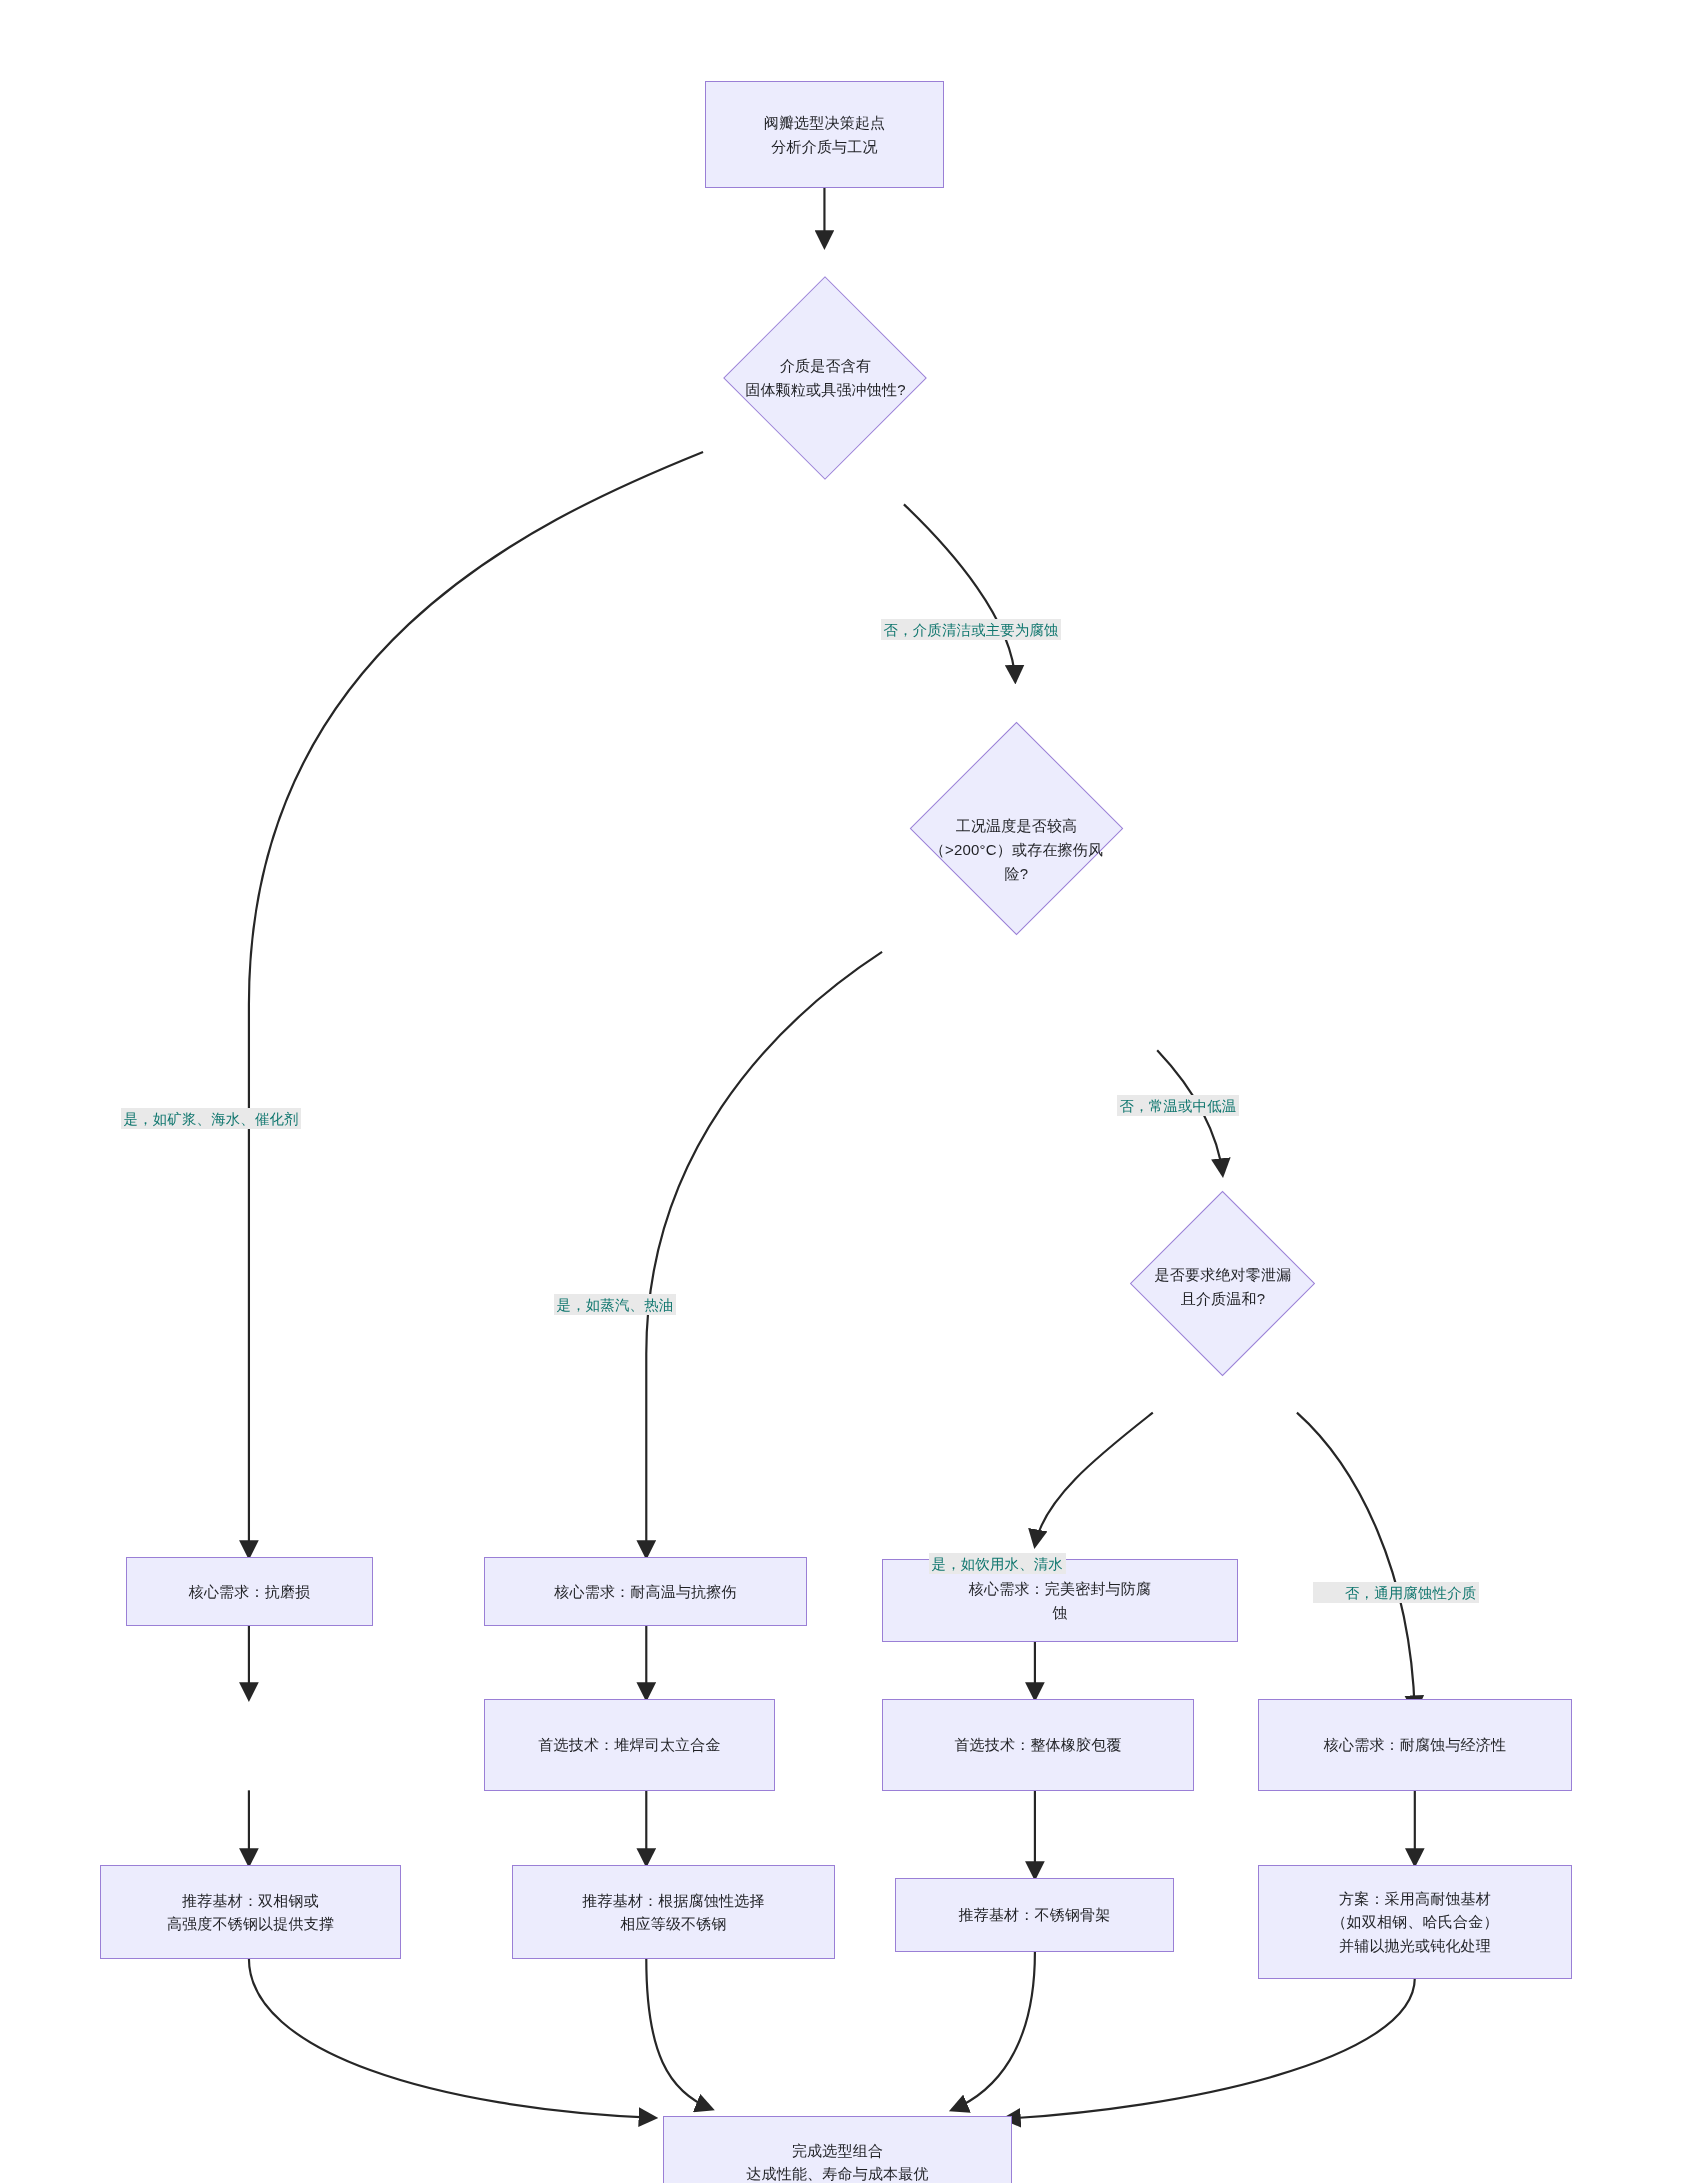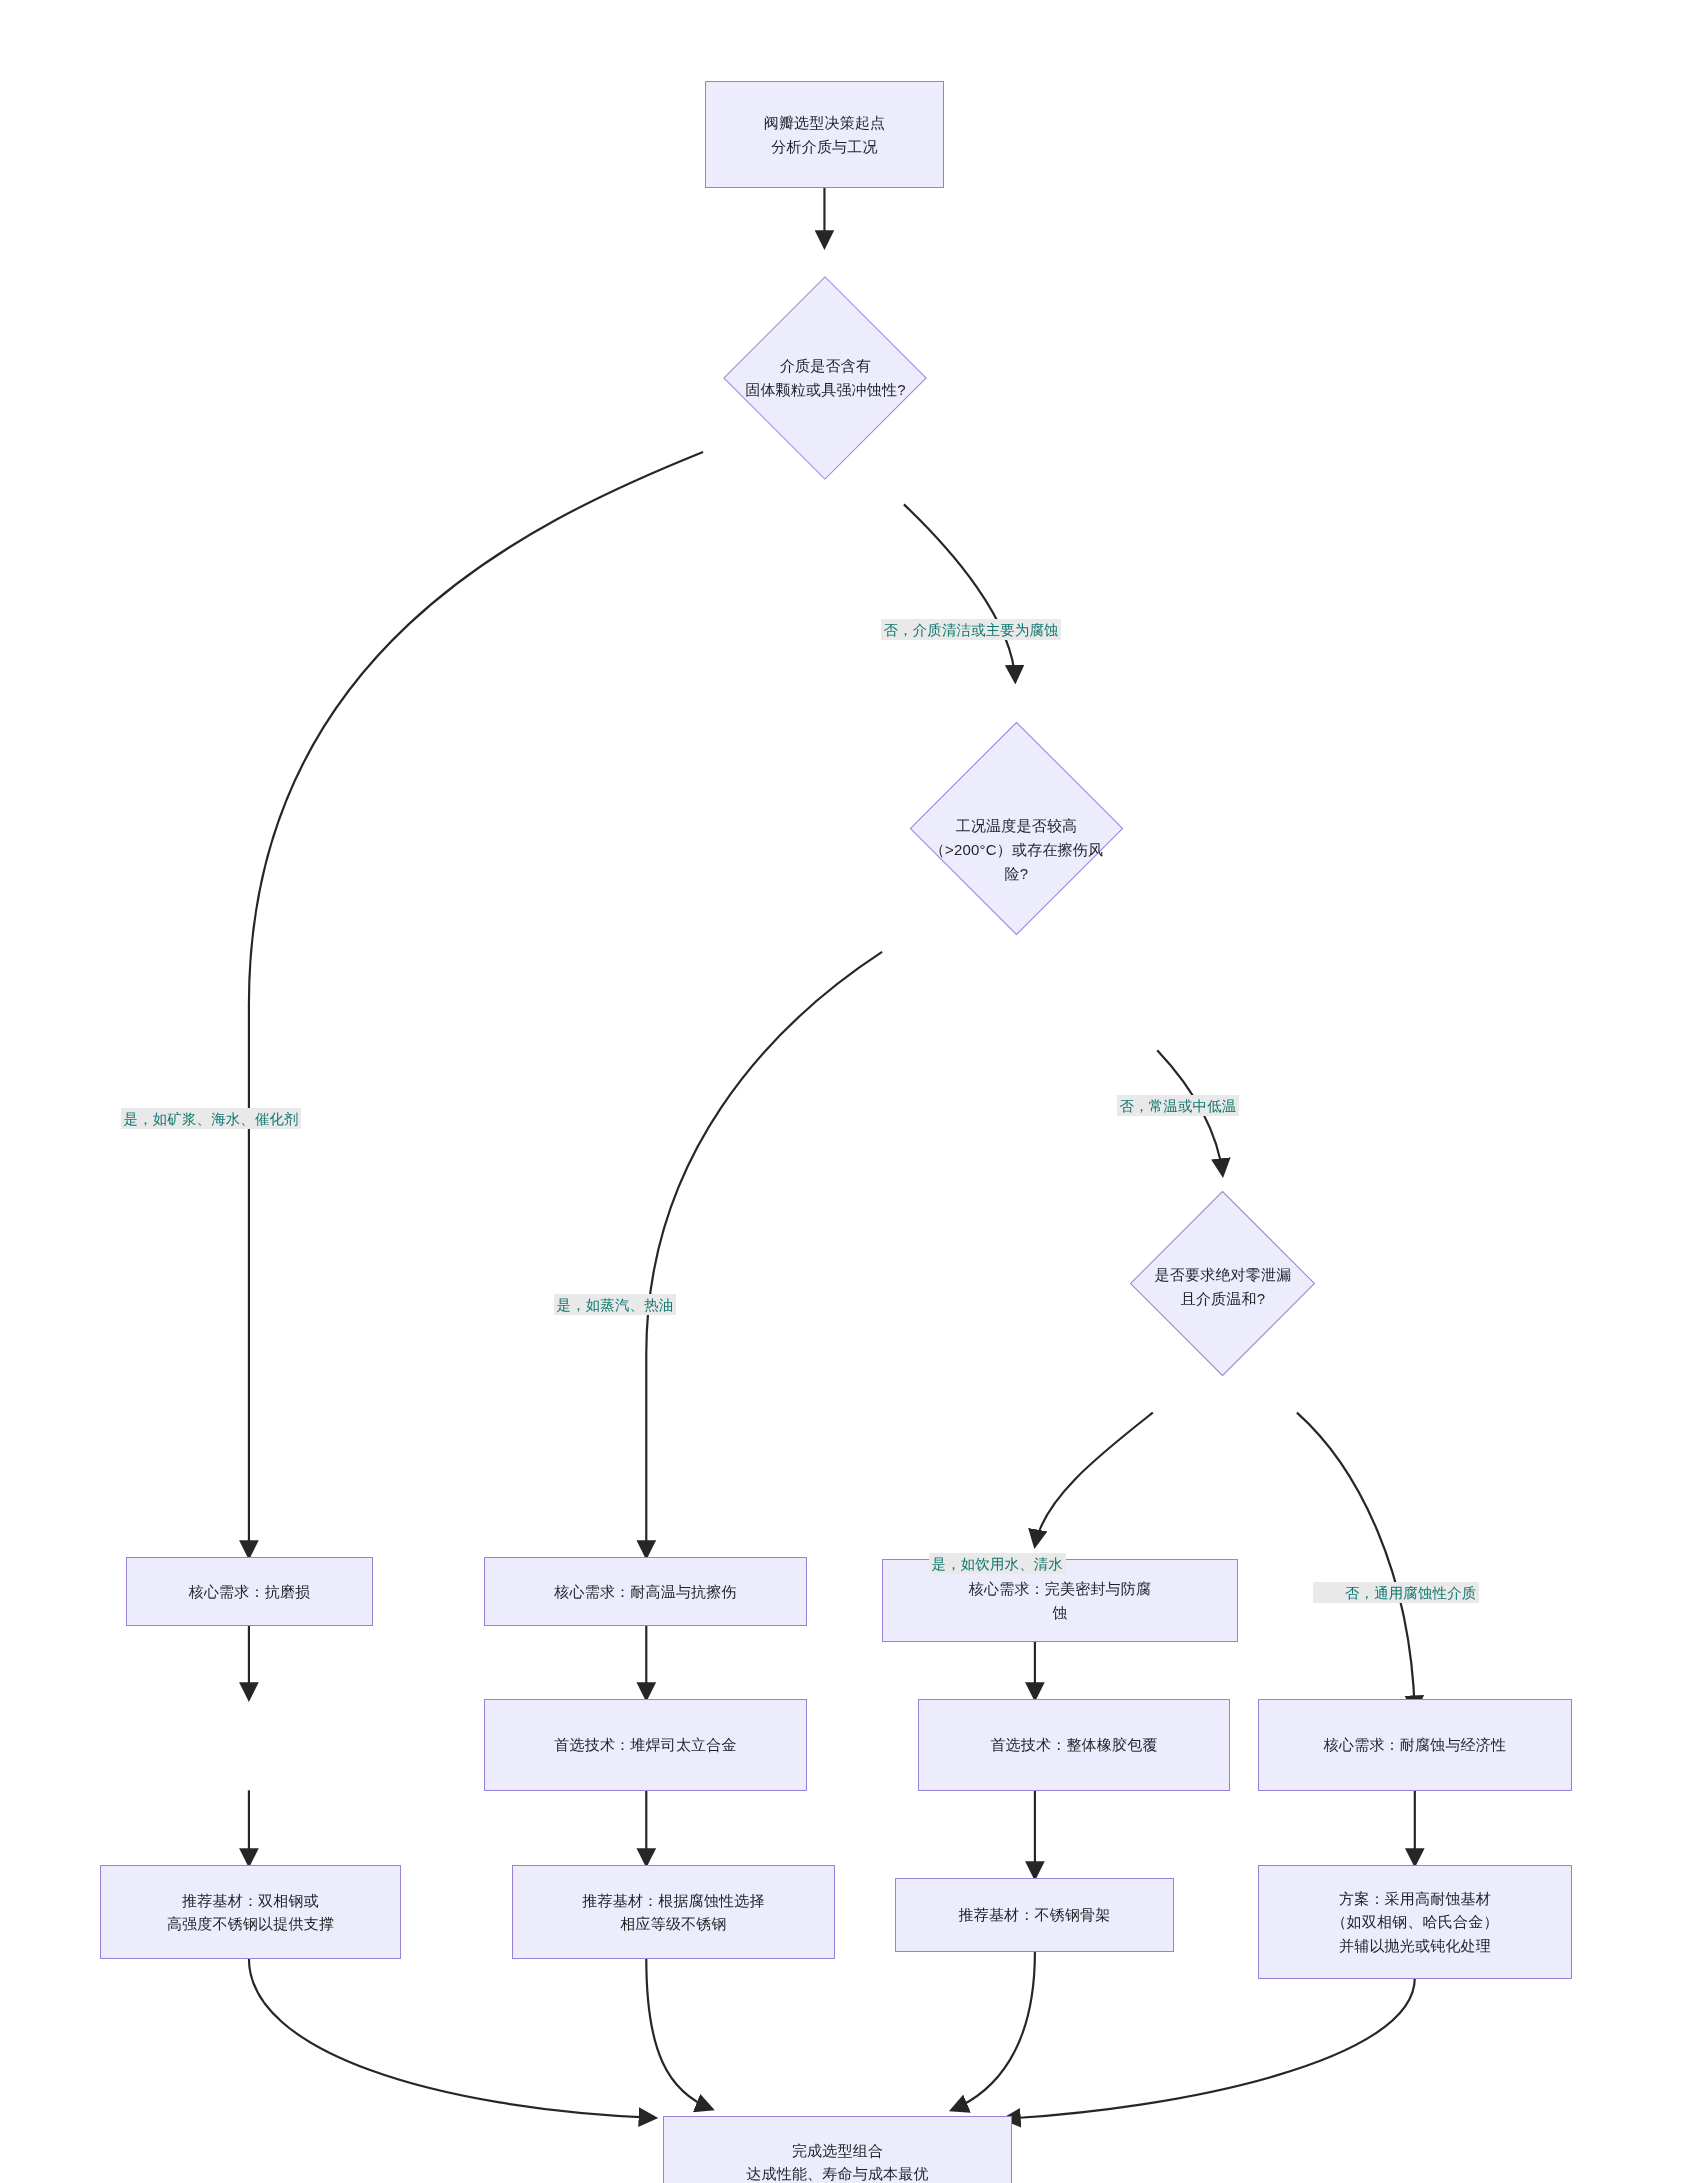--- a/index.html
+++ b/index.html
@@ -122,27 +122,27 @@
 
   <div class="decision" style="left:1157px;top:1218px;width:131px;height:131px;"></div>
   <div class="decision-label" style="left:1094px;top:1258px;width:258px;height:57px;">是否要求绝对零泄漏
 且介质温和?</div>
 
   <div class="node" style="left:126px;top:1557px;width:247px;height:69px;">核心需求：抗磨损</div>
   <div class="node" style="left:100px;top:1865px;width:301px;height:94px;">推荐基材：双相钢或
 高强度不锈钢以提供支撑</div>
 
   <div class="node" style="left:484px;top:1557px;width:323px;height:69px;">核心需求：耐高温与抗擦伤</div>
-  <div class="node" style="left:484px;top:1699px;width:323px;height:92px;">首选技术：堆焊司太立合金</div>
+  <div class="node" style="left:484px;top:1699px;width:291px;height:92px;">首选技术：堆焊司太立合金</div>
   <div class="node" style="left:484px;top:1865px;width:323px;height:94px;margin-left:28px;">推荐基材：根据腐蚀性选择
 相应等级不锈钢</div>
 
   <div class="node" style="left:882px;top:1559px;width:356px;height:83px;">核心需求：完美密封与防腐
 蚀</div>
-  <div class="node" style="left:882px;top:1699px;width:312px;height:92px;margin-left:36px;">首选技术：整体橡胶包覆</div>
+  <div class="node" style="left:882px;top:1699px;width:312px;height:92px;">首选技术：整体橡胶包覆</div>
   <div class="node" style="left:895px;top:1878px;width:279px;height:74px;">推荐基材：不锈钢骨架</div>
 
   <div class="node" style="left:1258px;top:1699px;width:314px;height:92px;">核心需求：耐腐蚀与经济性</div>
   <div class="node" style="left:1258px;top:1865px;width:314px;height:114px;">方案：采用高耐蚀基材
 （如双相钢、哈氏合金）
 并辅以抛光或钝化处理</div>
 
   <div class="node" style="left:663px;top:2116px;width:349px;height:116px;">完成选型组合
 达成性能、寿命与成本最优
 解</div>

